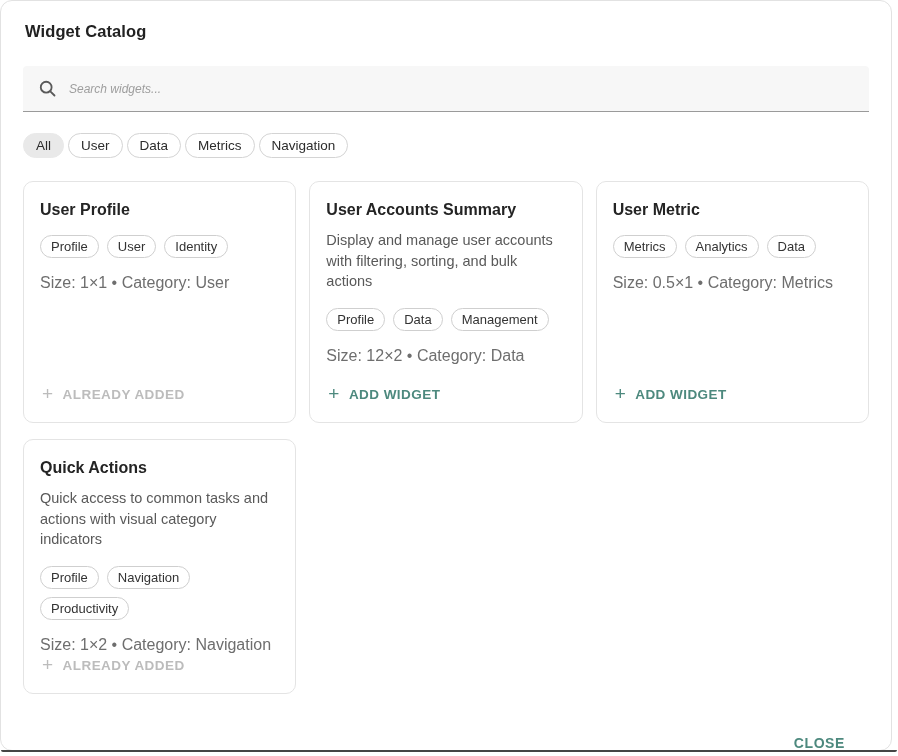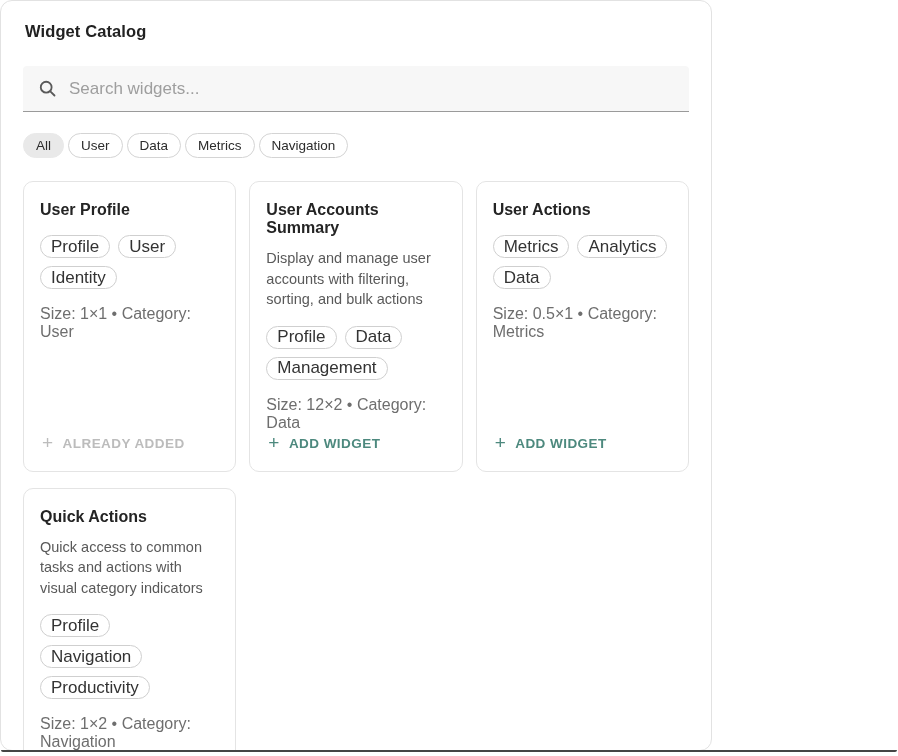--- a/index.html
+++ b/index.html
@@ -5,21 +5,21 @@
   * { margin: 0; padding: 0; box-sizing: border-box; }
   html, body {
     width: 898px; height: 756px;
     background: #ffffff;
     font-family: "Liberation Sans", "DejaVu Sans", sans-serif;
     overflow: hidden;
   }
   .modal {
     position: absolute;
     top: 0; left: 0;
-    width: 712px; height: 751px;
+    width: 892px; height: 751px;
     background: #ffffff;
     border: 1px solid #e2e2e2;
     border-radius: 12px;
     overflow: hidden;
   }
   .modal-shadow-line {
     position: absolute;
     top: 750px; left: 1px; right: 1px;
     height: 2px;
     background: #454545;
@@ -44,23 +44,24 @@
     padding: 0 14px;
     gap: 11px;
   }
   .search-icon-svg { flex: 0 0 auto; display: block; }
   .search-input {
     flex: 1;
     height: 100%;
     border: none;
     outline: none;
     background: transparent;
-    font-size: 17px;
+    font-size: 12px;
     color: #2b2b2b;
     font-family: inherit;
+    font-style: italic;
   }
   .search-input::placeholder { color: #9e9e9e; opacity: 1; }
   .filter-row {
     margin-top: 21px;
     display: flex;
     gap: 4px;
     align-items: center;
   }
   .filter-chip {
     height: 25px;
@@ -113,21 +114,21 @@
     gap: 8px;
     flex-wrap: wrap;
   }
   .tag-chip {
     height: 23px;
     display: inline-flex;
     align-items: center;
     padding: 4px 10px;
     border-radius: 999px;
     border: 1px solid #cfcfcf;
-    font-size: 17px;
+    font-size: 13px;
     color: #333333;
     background: #ffffff;
   }
   .widget-meta {
     margin-top: 16px;
     font-size: 16px;
     color: #6e6e6e;
   }
   .card-footer {
     margin-top: auto;
@@ -230,21 +231,21 @@
         <div class="widget-meta">Size: 12×2 • Category: Data</div>
         <div class="card-footer">
           <button class="footer-btn enabled">
             <span class="plus-glyph">+</span>
             <span>ADD WIDGET</span>
           </button>
         </div>
       </div>
 
       <div class="widget-card">
-        <div class="widget-title">User Actions</div>
+        <div class="widget-title">User Metric</div>
         <div class="tag-row">
           <span class="tag-chip">Metrics</span>
           <span class="tag-chip">Analytics</span>
           <span class="tag-chip">Data</span>
         </div>
         <div class="widget-meta">Size: 0.5×1 • Category: Metrics</div>
         <div class="card-footer">
           <button class="footer-btn enabled">
             <span class="plus-glyph">+</span>
             <span>ADD WIDGET</span>

